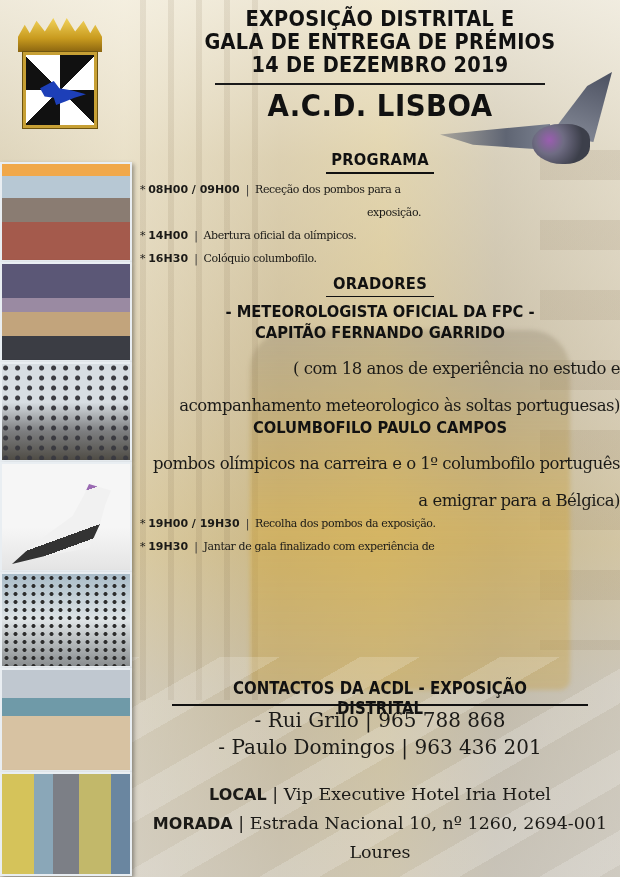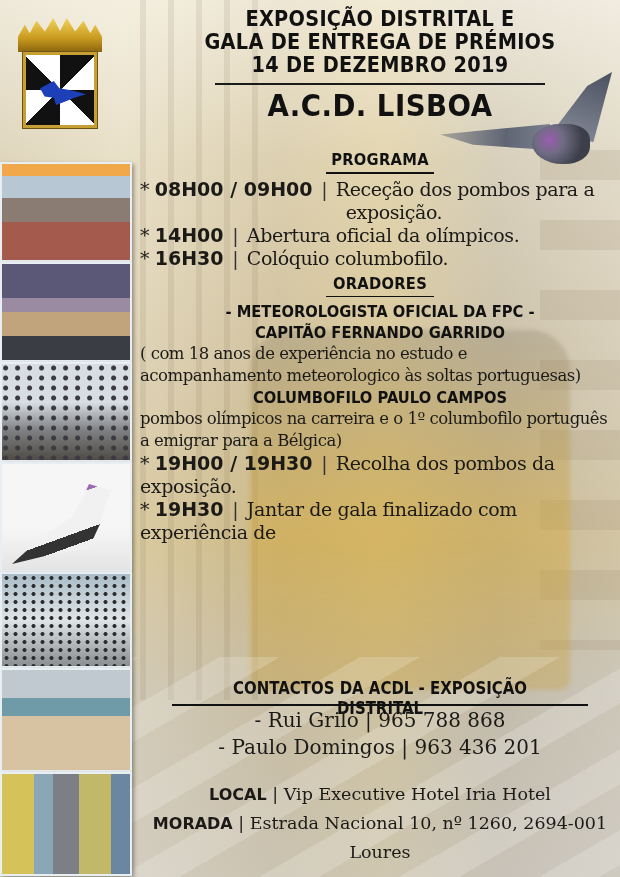--- a/index.html
+++ b/index.html
@@ -106,29 +106,29 @@
   .photo-7 { height: 104px; background: linear-gradient(90deg, #d5c35a 0 25%, #8aa7b8 25% 40%, #7c7f86 40% 60%, #c2b86a 60% 85%, #6a86a0 85%); }
 
   
   .content { position: absolute; left: 140px; top: 150px; width: 480px; }
   .heading {
     font-family: "DejaVu Sans", sans-serif; font-weight: bold; color: #111;
     text-align: center; font-size: 16px; letter-spacing: 0.3px;
     transform: scaleX(0.92);
   }
   .heading-rule { width: 108px; height: 1.5px; background: #111; margin: 3px auto 4px; }
-  .entry { font-size: 19px; line-height: 23px; color: #1b1a17; letter-spacing: -0.4px; }
+  .entry { font-size: 11px; line-height: 23px; color: #1b1a17; letter-spacing: -0.4px; }
   .entry b { font-family: "DejaVu Sans", sans-serif; font-weight: bold; letter-spacing: 0; }
   .entry .sep { color: #333; padding: 0 3px; }
   .center { text-align: center; padding-left: 28px; }
   .caps {
     font-family: "DejaVu Sans", sans-serif; font-weight: bold; text-align: center;
     font-size: 16px; line-height: 21px; color: #111; transform: scaleX(0.92);
   }
-  .para { text-align: left; font-size: 16.5px; line-height: 22px; letter-spacing: -0.5px; color: #1b1a17; }
+  .para { text-align: right; font-size: 16.5px; line-height: 22px; letter-spacing: -0.5px; color: #1b1a17; margin-top: 15px; }
 
   .contacts-title {
     position: absolute; left: 170px; top: 678px; width: 420px; text-align: center;
     font-family: "DejaVu Sans", sans-serif; font-weight: bold; font-size: 17px; color: #111;
     transform: scaleX(0.88);
   }
   .contacts-rule { position: absolute; left: 172px; top: 704px; width: 416px; height: 1.5px; background: #111; }
   .contact { position: absolute; left: 170px; width: 420px; text-align: center; font-size: 20px; color: #1b1a17; }
   .c1 { top: 708px; } .c2 { top: 735px; }
 

